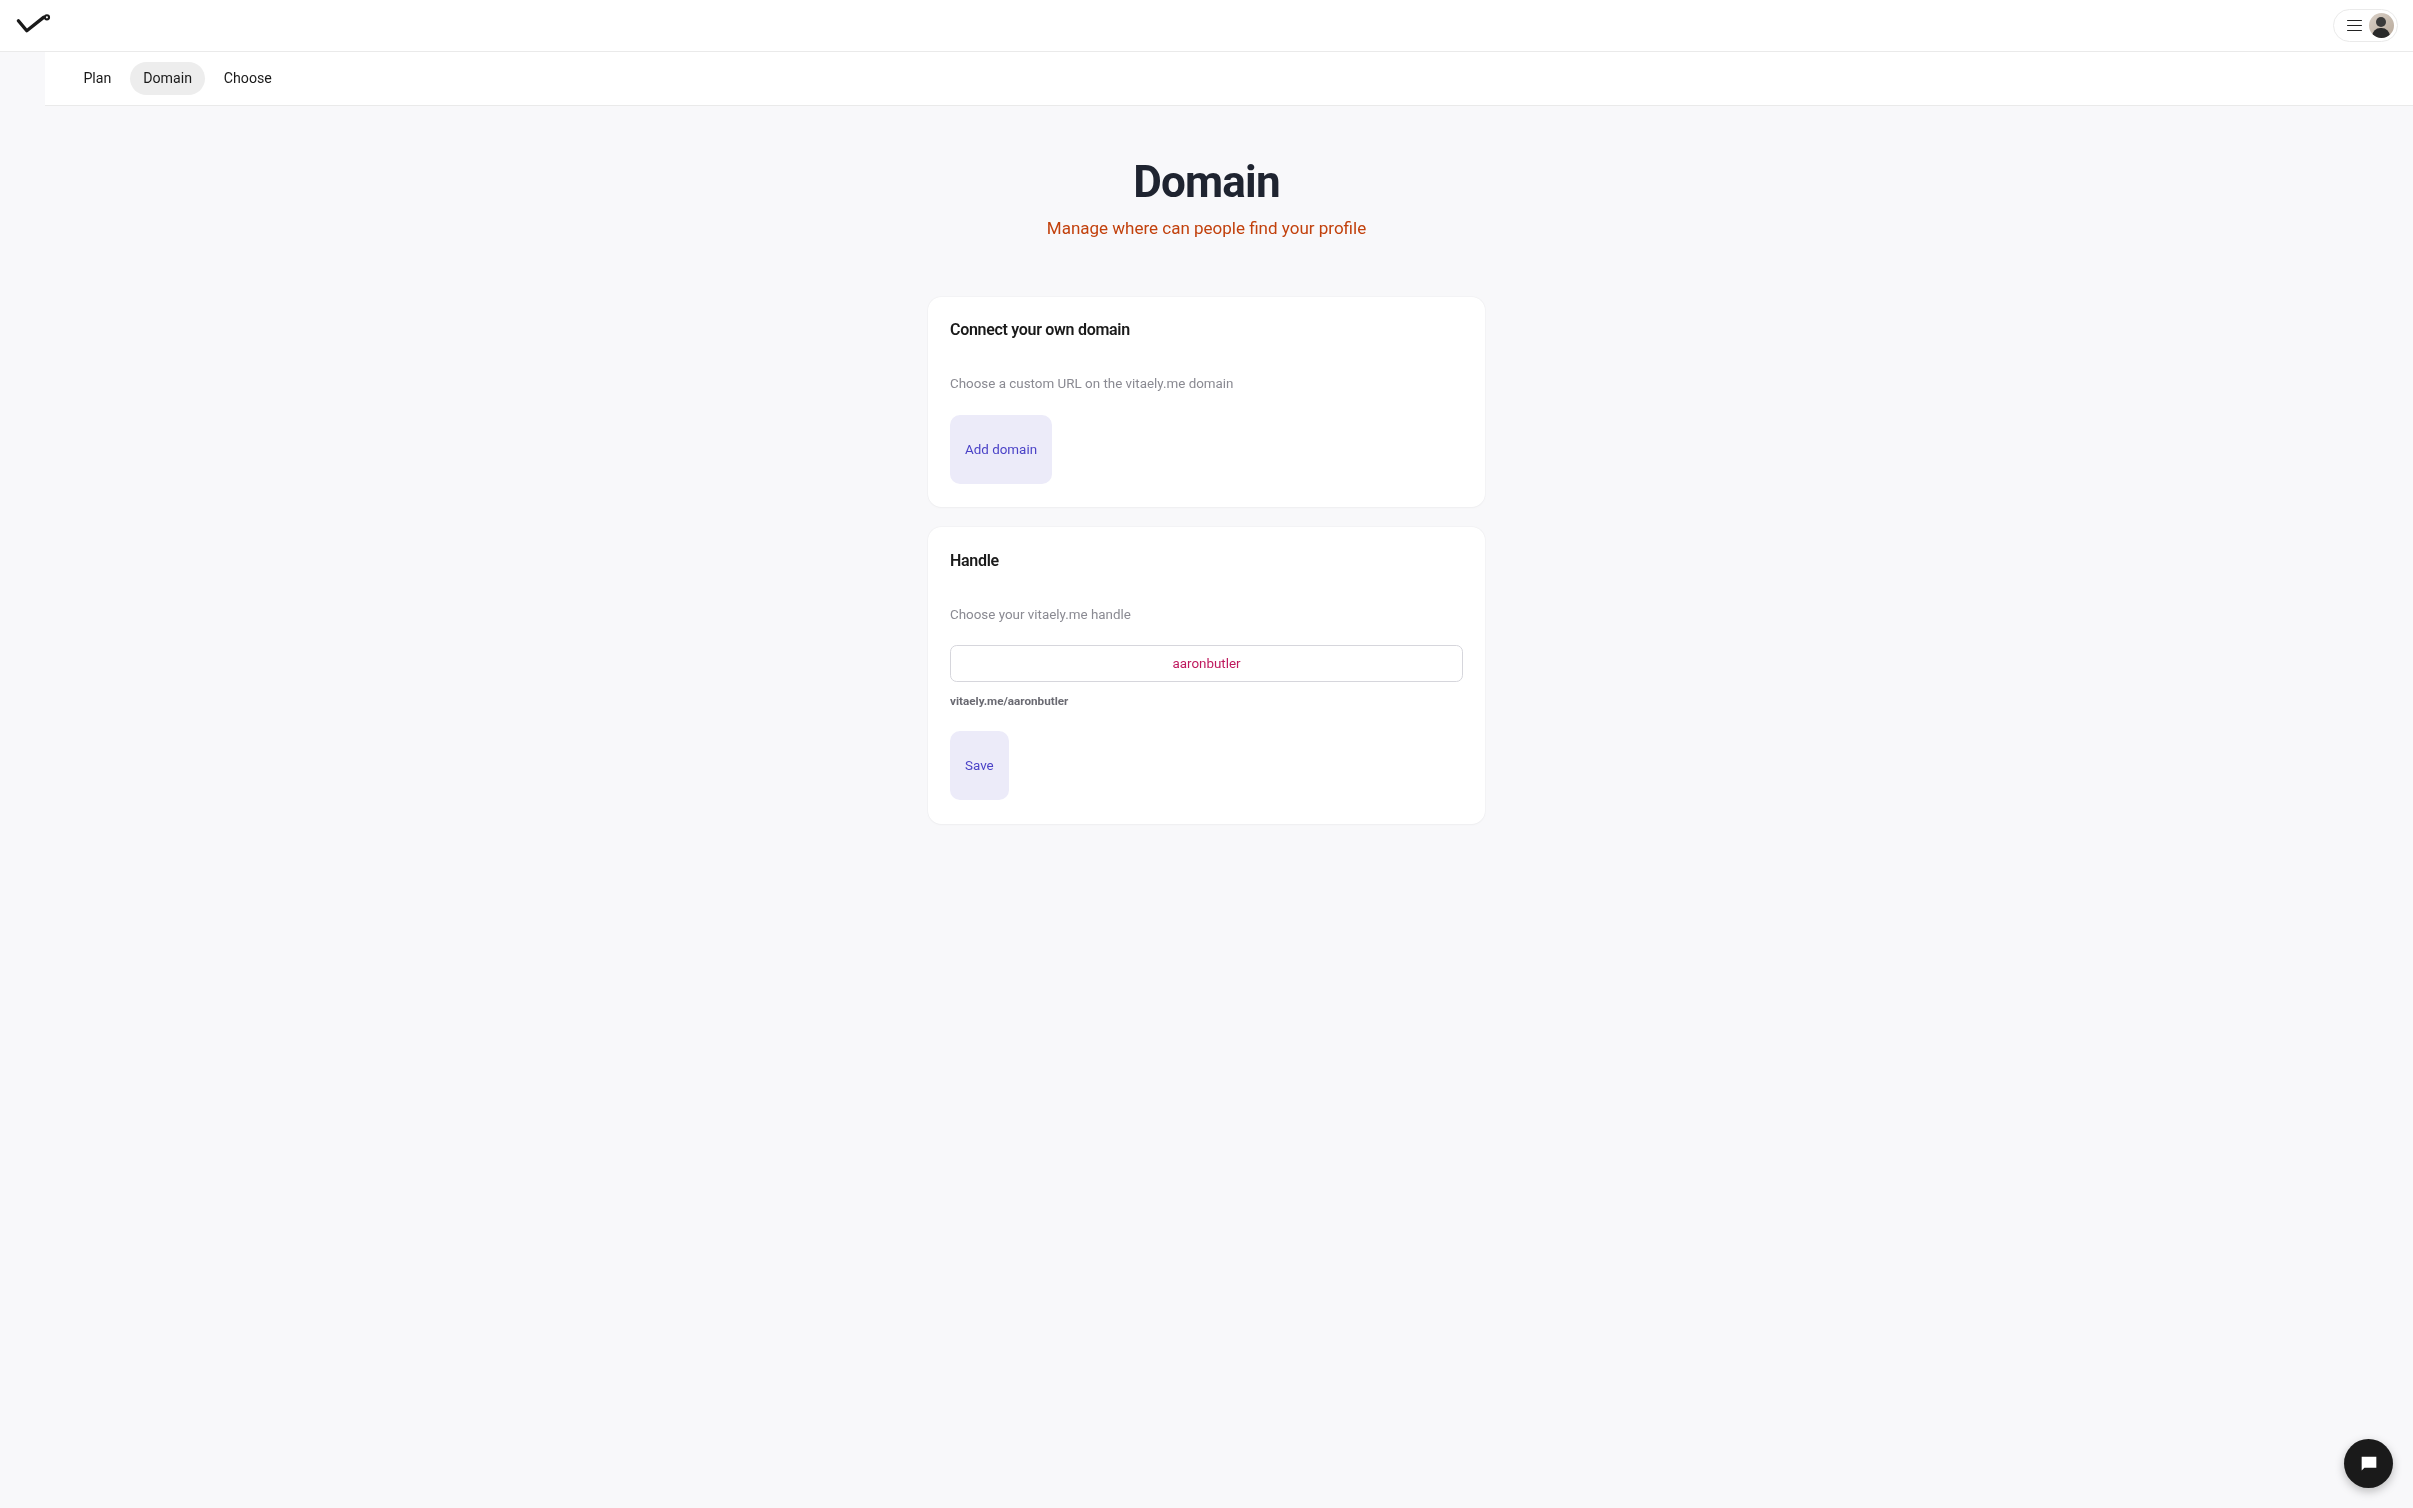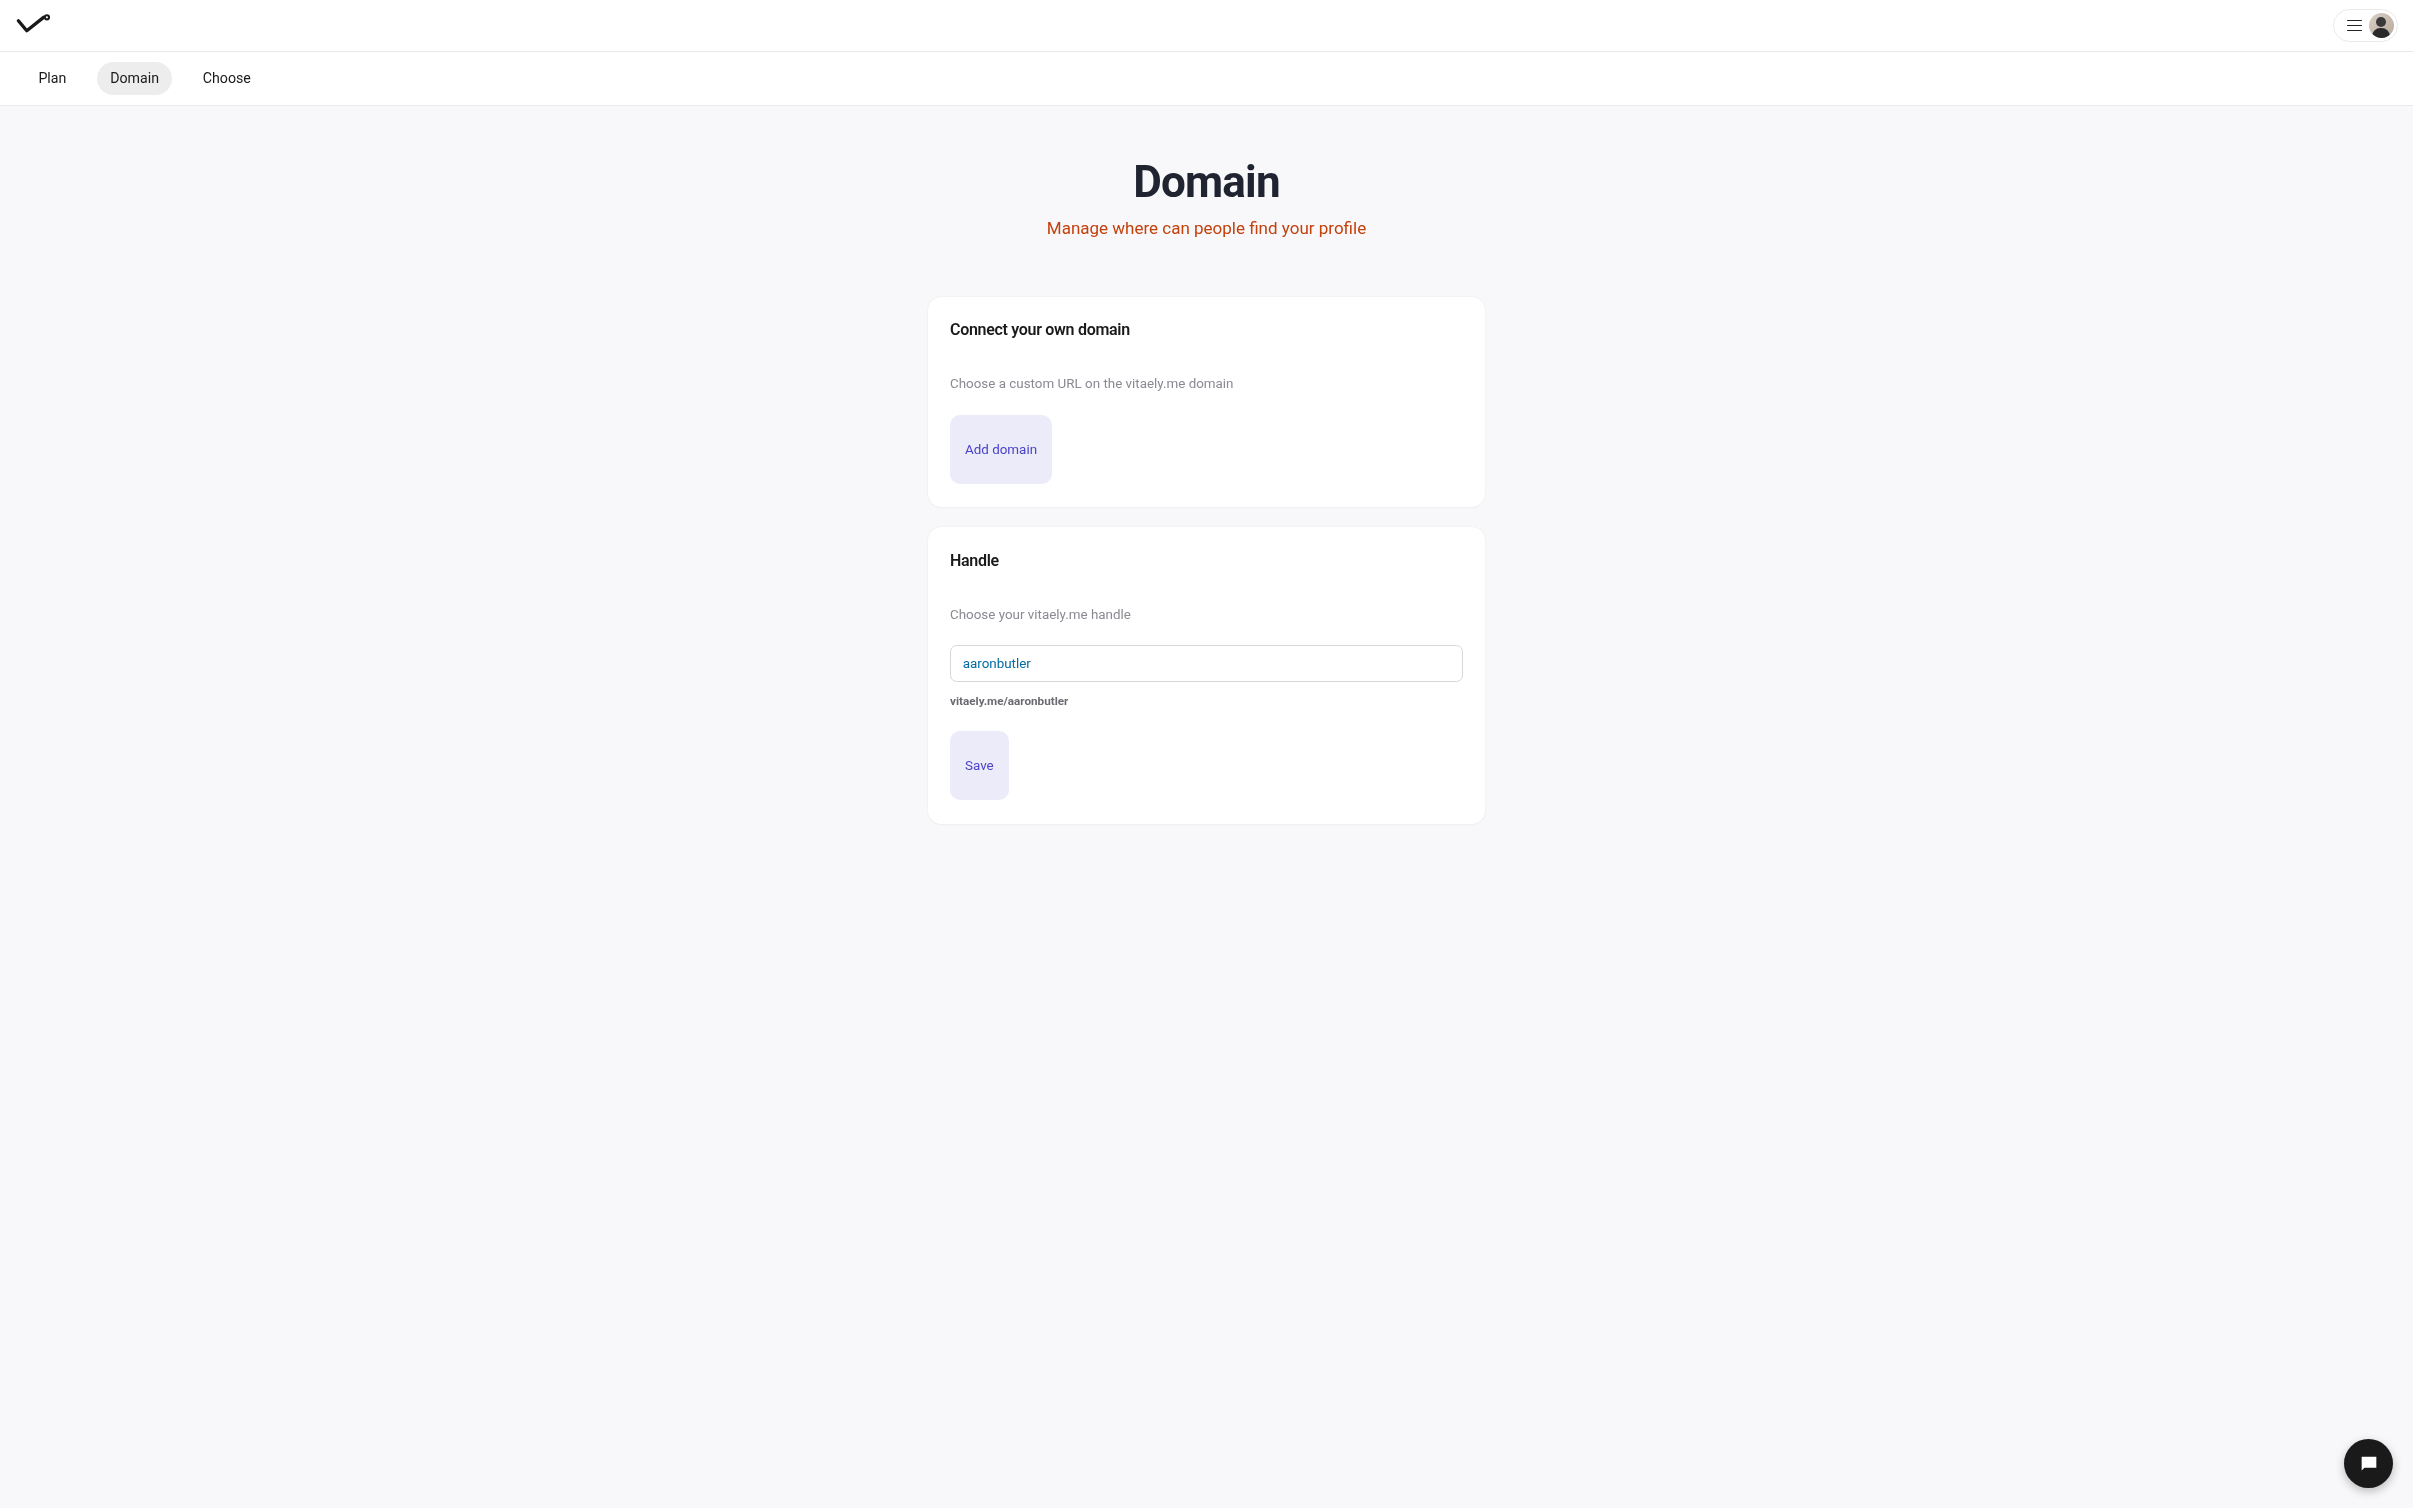--- a/index.html
+++ b/index.html
@@ -85,21 +85,22 @@
       background: #2a2a2a;
       border-radius: 8.4px 8.4px 0 0;
     }
 
     
     .tabs {
       background: #ffffff;
       border-bottom: 0.8px solid #eaeaea;
       padding: 10px 25px;
       display: flex;
-      gap: 17px;
+      gap: 5px;
+      margin-left: 45px;
     }
 
     .tab {
       padding: 8.4px 13.4px;
       border-radius: 17px;
       font-size: 14.2px;
       color: #1a1a1a;
       cursor: pointer;
       font-weight: 400;
     }
@@ -167,23 +168,24 @@
       font-family: inherit;
     }
 
     .input {
       width: 100%;
       padding: 10px 11.7px;
       border: 0.8px solid #d6d6dc;
       border-radius: 6.7px;
       font-size: 13.4px;
       font-family: inherit;
-      color: #0369a1;
+      color: #be185d;
       margin-bottom: 11.7px;
       background: #fff;
+      text-align: center;
     }
 
     .helper-text {
       font-size: 11.7px;
       color: #6a6a72;
       margin-bottom: 23.5px;
       font-weight: bold;
     }
 
     

